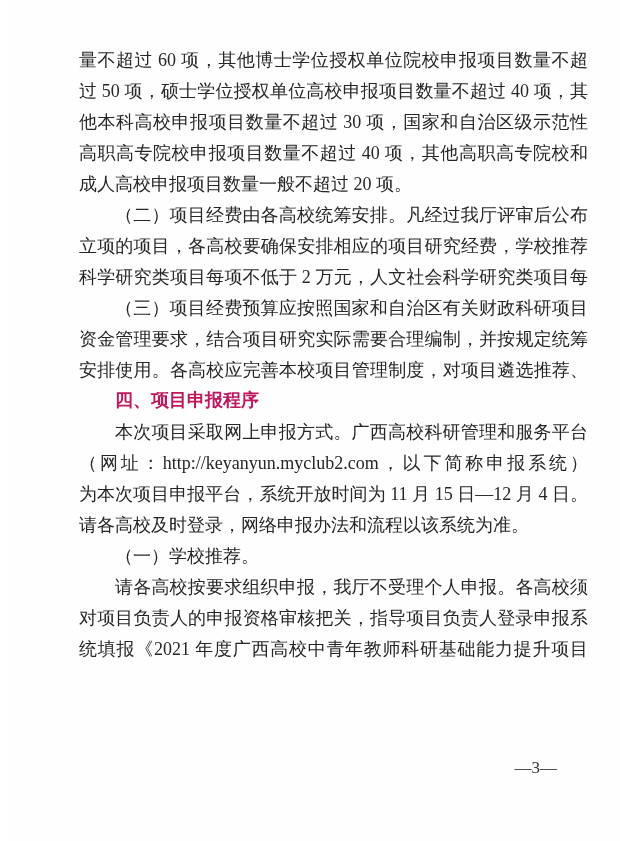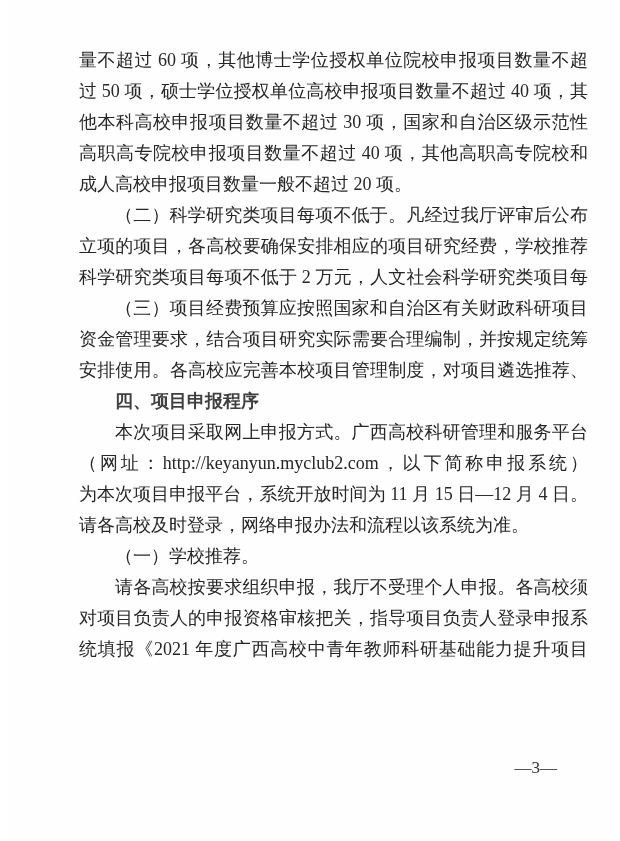--- a/index.html
+++ b/index.html
@@ -30,23 +30,23 @@
     text-align: justify;
     text-align-last: justify;
     white-space: pre;
     white-space: normal;
   }
   .line.end {
     text-align-last: left;
   }
   .line.heading {
     text-align-last: left;
-    font-family: Liberation Serif, serif;
+    font-family: Liberation Mono, monospace;
     font-weight: 700;
-    color: #404040;
+    color: #be185d;
   }
   .line.indent {
     padding-left: 36px;
   }
   .pagenum {
     position: absolute;
     top: 757px;
     right: 71px;
     font-size: 17px;
     line-height: 22px;
@@ -57,21 +57,21 @@
 </head>
 <body>
 
 <div class="page">
   <div class="content">
       <div class="line fill">量不超过 60 项，其他博士学位授权单位院校申报项目数量不超</div>
       <div class="line fill">过 50 项，硕士学位授权单位高校申报项目数量不超过 40 项，其</div>
       <div class="line fill">他本科高校申报项目数量不超过 30 项，国家和自治区级示范性</div>
       <div class="line fill">高职高专院校申报项目数量不超过 40 项，其他高职高专院校和</div>
       <div class="line end">成人高校申报项目数量一般不超过 20 项。</div>
-      <div class="line fill indent">（二）科学研究类项目每项不低于。凡经过我厅评审后公布</div>
+      <div class="line fill indent">（二）项目经费由各高校统筹安排。凡经过我厅评审后公布</div>
       <div class="line fill">立项的项目，各高校要确保安排相应的项目研究经费，学校推荐</div>
       <div class="line fill">科学研究类项目每项不低于 2 万元，人文社会科学研究类项目每</div>
       <div class="line fill indent">（三）项目经费预算应按照国家和自治区有关财政科研项目</div>
       <div class="line fill">资金管理要求，结合项目研究实际需要合理编制，并按规定统筹</div>
       <div class="line fill">安排使用。各高校应完善本校项目管理制度，对项目遴选推荐、</div>
       <div class="line heading indent">四、项目申报程序</div>
       <div class="line fill indent">本次项目采取网上申报方式。广西高校科研管理和服务平台</div>
       <div class="line fill">（网址：http://keyanyun.myclub2.com，以下简称申报系统）</div>
       <div class="line fill">为本次项目申报平台，系统开放时间为 11 月 15 日—12 月 4 日。</div>
       <div class="line end">请各高校及时登录，网络申报办法和流程以该系统为准。</div>

